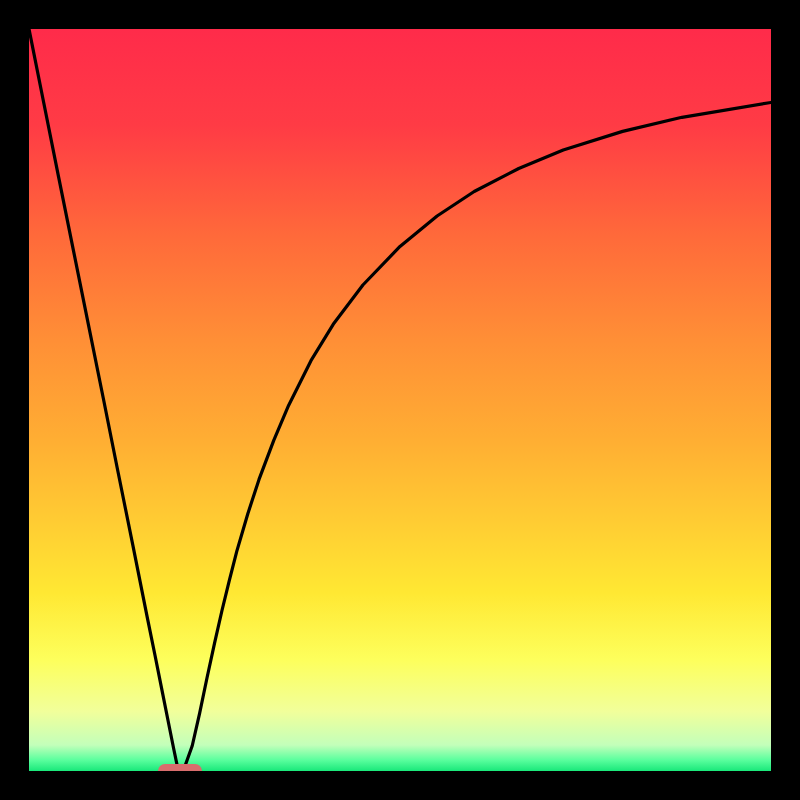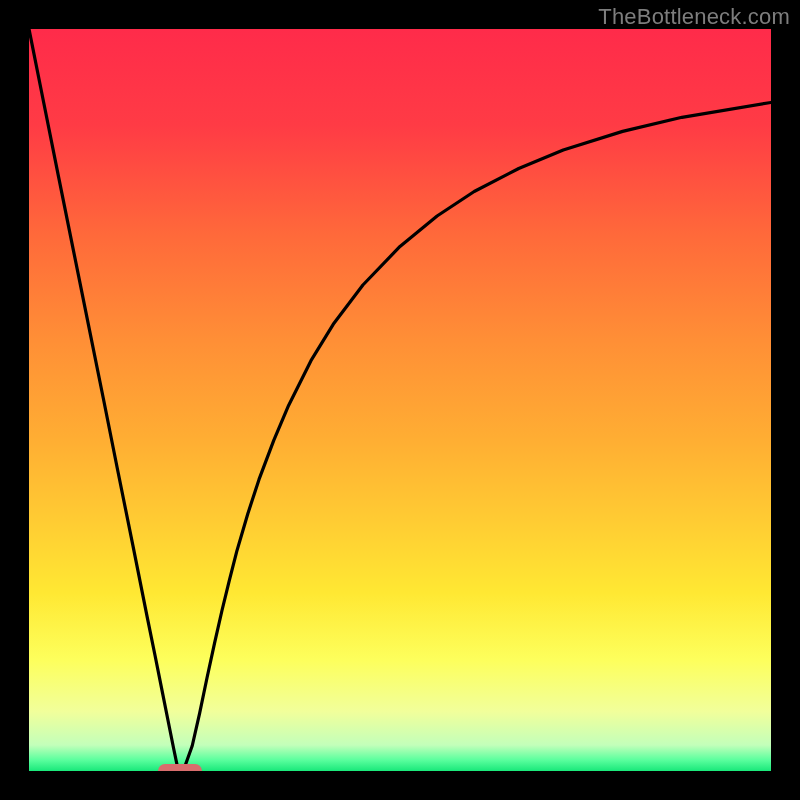--- a/index.html
+++ b/index.html
@@ -77,14 +77,13 @@
       <rect x="0" y="0" width="742" height="742" fill="url(#bg)"></rect>
     </svg>
 
     <div class="marker" id="marker" style="background: rgb(217, 109, 109); left: 128.626px; top: 735px;"></div>
 
     <svg class="curve" viewBox="0 0 742 742" preserveAspectRatio="none">
       <path id="curvePath" fill="none" stroke="#000" stroke-width="3.2" stroke-linejoin="round" stroke-linecap="round" d="M0.00 0.00 L14.84 74.20 L29.68 148.40 L44.52 221.86 L59.36 295.32 L74.20 368.77 L89.04 442.97 L103.88 516.43 L118.72 590.63 L126.14 626.99 L133.56 664.09 L140.98 701.19 L144.69 719.74 L148.40 737.55 L152.11 742.00 L155.82 737.55 L163.24 716.77 L170.66 684.12 L178.08 648.51 L185.50 614.38 L192.92 581.73 L200.34 551.31 L207.76 522.37 L218.89 484.53 L230.02 450.39 L244.86 411.07 L259.70 376.19 L281.96 331.67 L304.22 295.32 L333.90 255.99 L371.00 217.41 L408.10 186.98 L445.20 162.50 L489.72 139.50 L534.24 120.95 L593.60 102.40 L652.96 88.30 L742.00 73.46 "></path>
     </svg>
   </div>
 
-  <div class="watermark">TheBottleneck.com</div>
 </div>
 
 </body></html>

